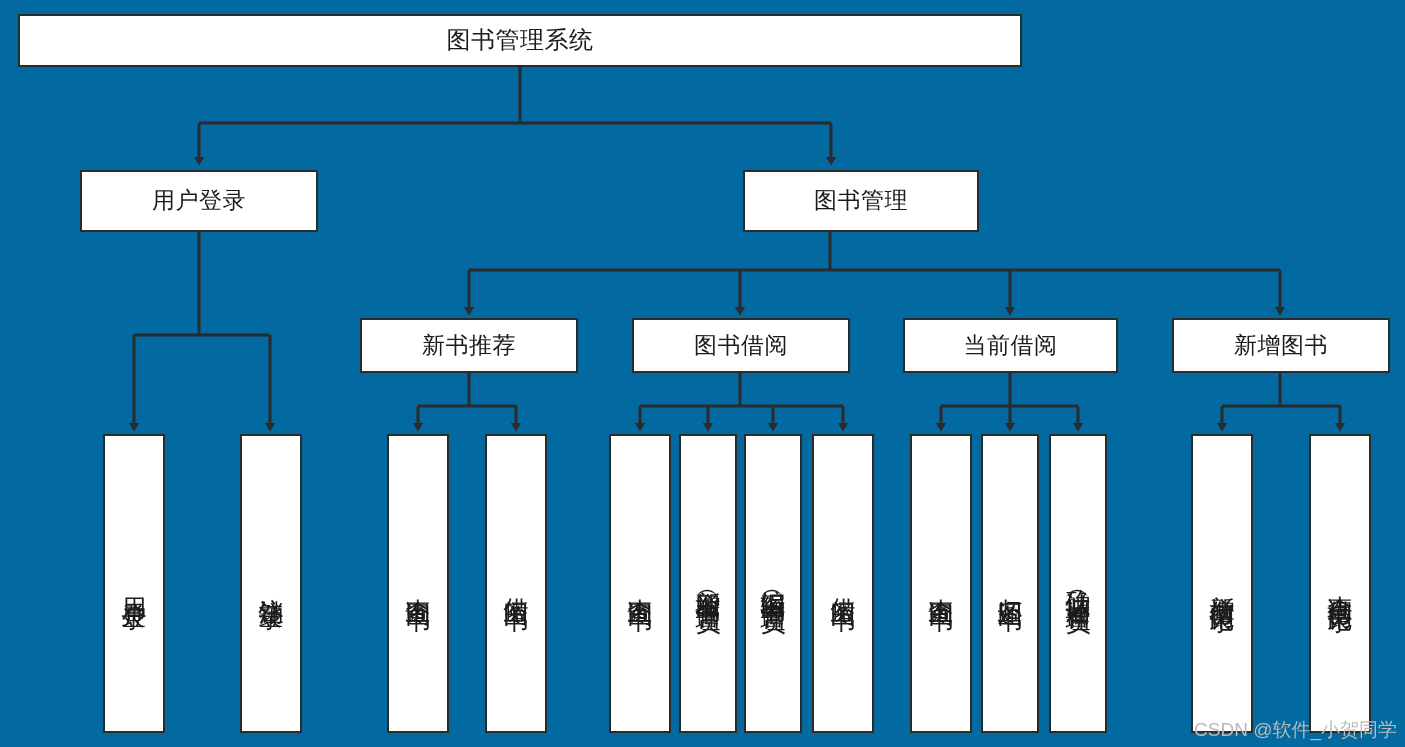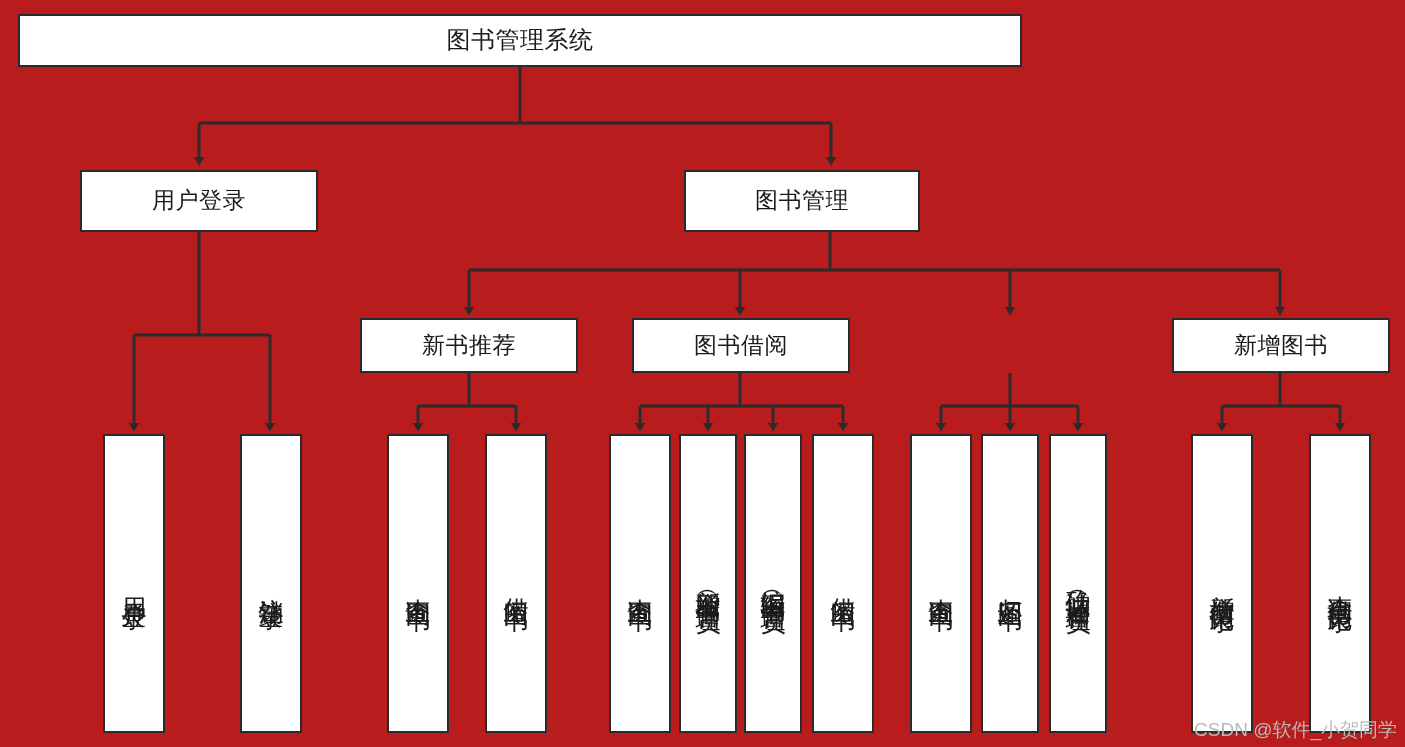--- a/index.html
+++ b/index.html
@@ -8,21 +8,21 @@
     padding: 0;
     background: #ffffff;
   }
   body {
     font-family: "Liberation Sans", "DejaVu Sans", sans-serif;
   }
   #diagram-root {
     position: relative;
     width: 1405px;
     height: 747px;
-    background: #b91c1c;
+    background: #0369a1;
     overflow: hidden;
   }
   #edge-layer {
     position: absolute;
     left: 0;
     top: 0;
     width: 1405px;
     height: 747px;
     pointer-events: none;
   }
@@ -129,30 +129,33 @@
     </g>
   </svg>
 
   <div class="node horiz root" style="left:18px; top:14px; width:1004px; height:53px;">
     <span class="label">图书管理系统</span>
   </div>
 
   <div class="node horiz" style="left:80px; top:170px; width:238px; height:62px;">
     <span class="label">用户登录</span>
   </div>
-  <div class="node horiz" style="left:684px; top:170px; width:236px; height:62px;">
+  <div class="node horiz" style="left:743px; top:170px; width:236px; height:62px;">
     <span class="label">图书管理</span>
   </div>
 
   <div class="node horiz" style="left:360px; top:318px; width:218px; height:55px;">
     <span class="label">新书推荐</span>
   </div>
   <div class="node horiz" style="left:632px; top:318px; width:218px; height:55px;">
     <span class="label">图书借阅</span>
   </div>
+  <div class="node horiz" style="left:903px; top:318px; width:215px; height:55px;">
+    <span class="label">当前借阅</span>
+  </div>
   <div class="node horiz" style="left:1172px; top:318px; width:218px; height:55px;">
     <span class="label">新增图书</span>
   </div>
 
   <div class="node vert" style="left:103px; top:434px; width:62px; height:299px;">
     <span class="label">用户登录</span>
   </div>
   <div class="node vert" style="left:240px; top:434px; width:62px; height:299px;">
     <span class="label">注销登录</span>
   </div>

